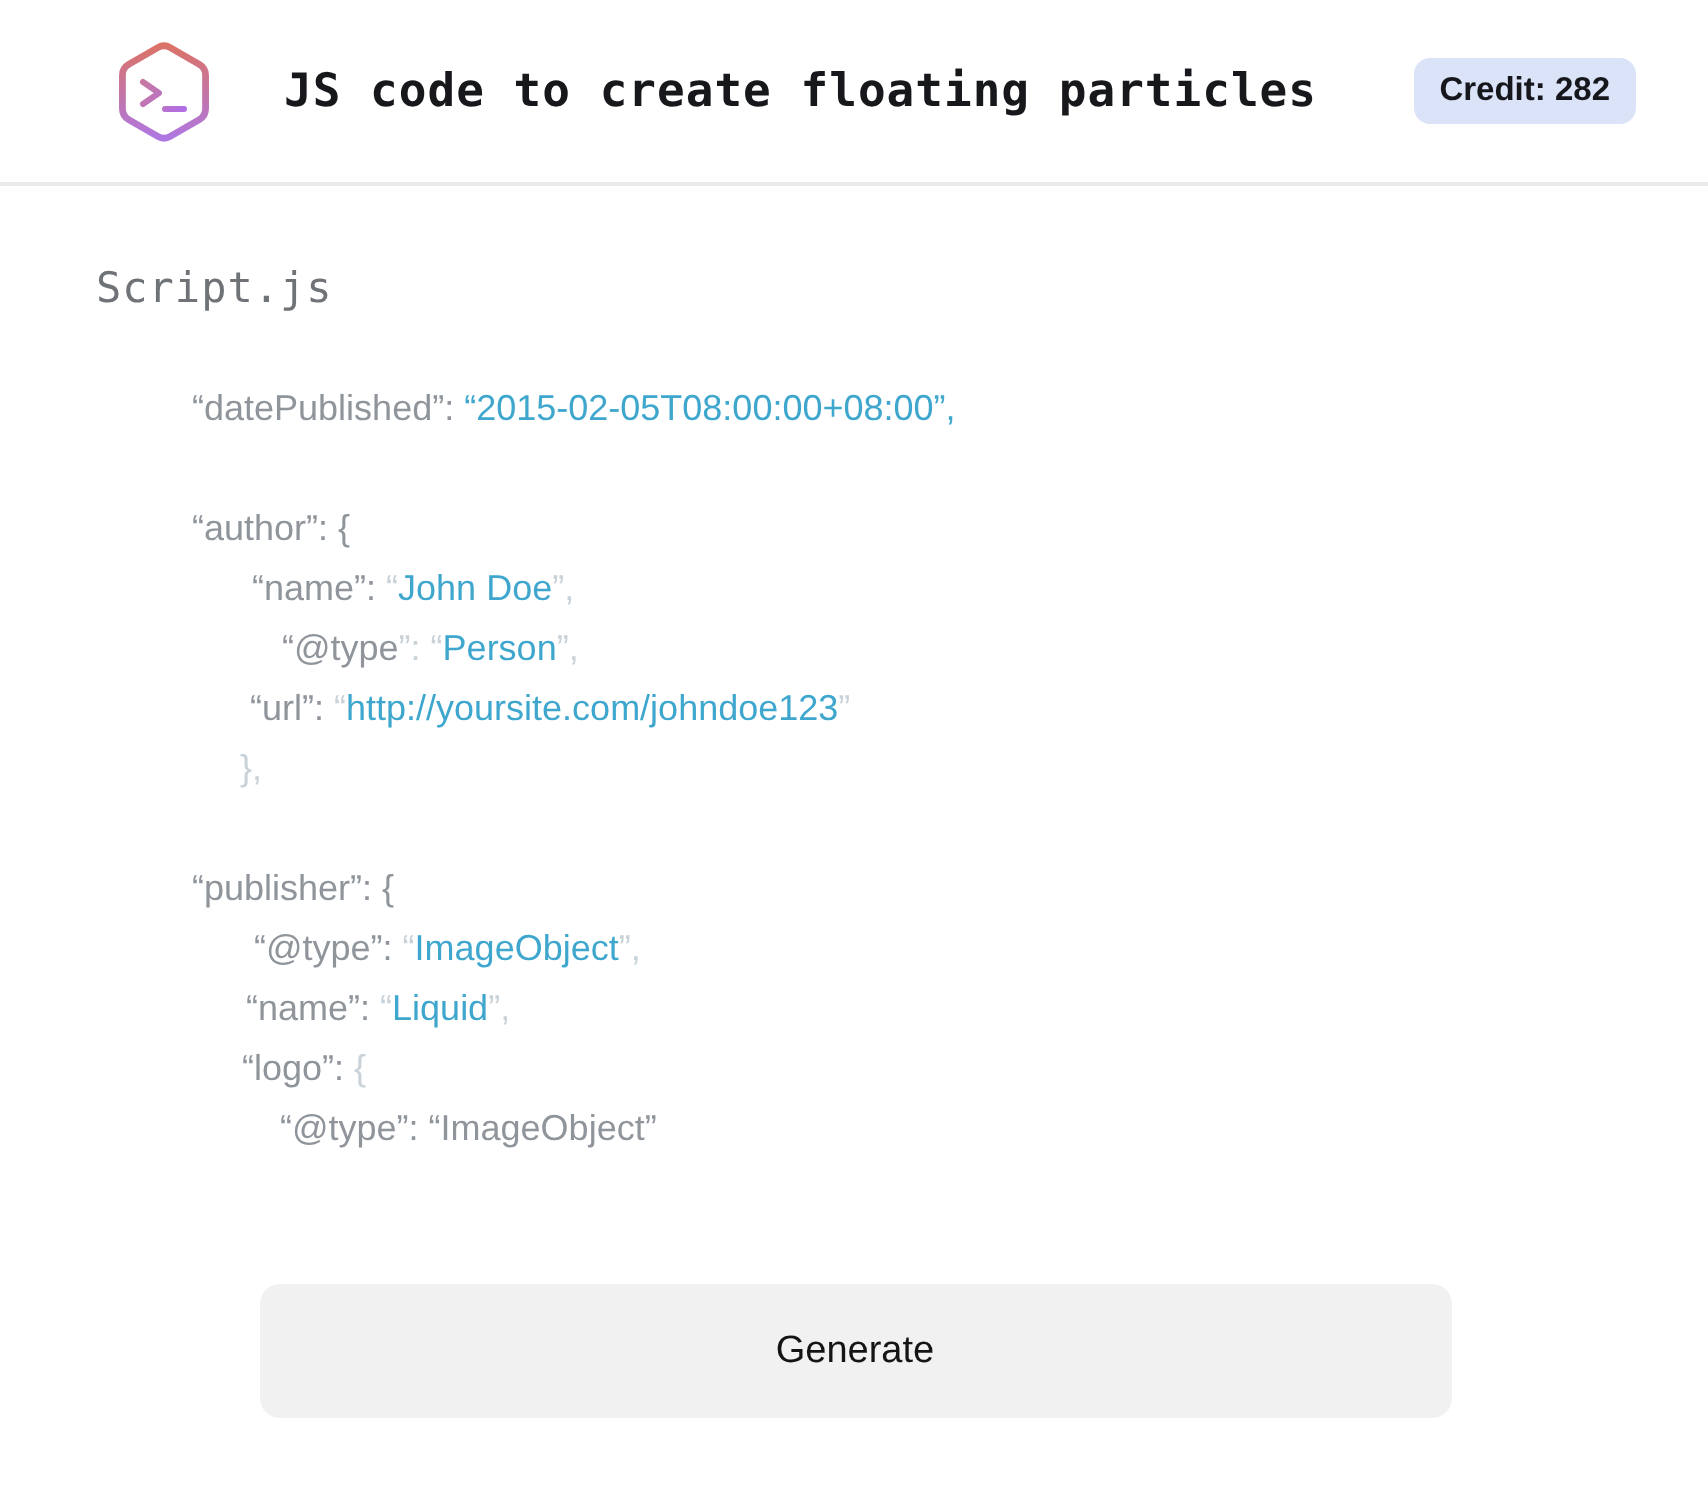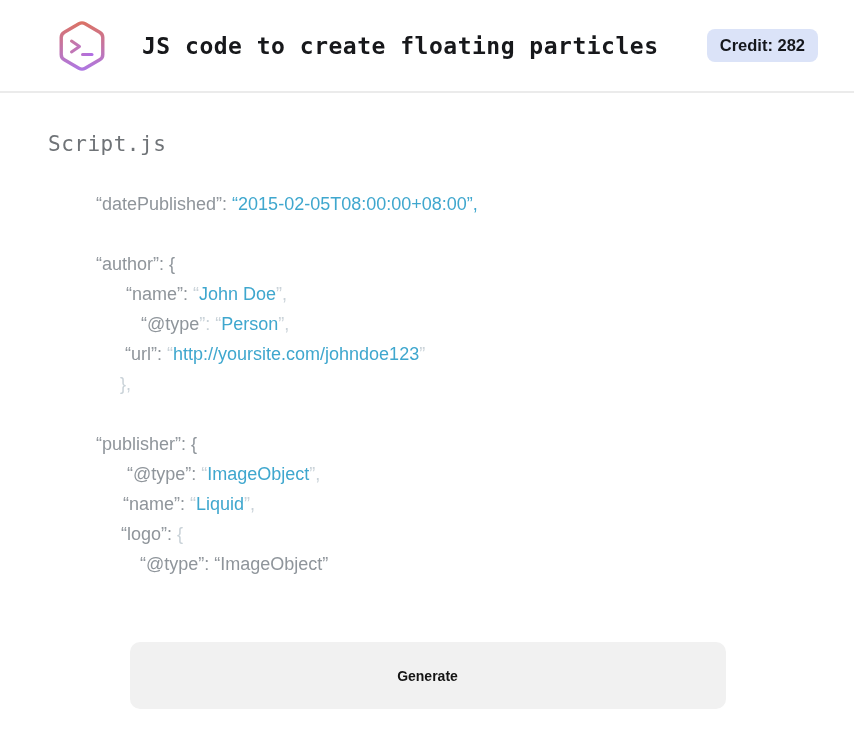--- a/index.html
+++ b/index.html
@@ -79,22 +79,22 @@
   .tok-value{color:var(--value);}
   .generate-button{
     display:block;
     width:596px;
     height:67px;
     margin:63px auto 0;
     background:var(--btn-bg);
     border:none;
     border-radius:10px;
     font-family:"Liberation Sans", sans-serif;
-    font-size:14px;
-    font-weight:700;
+    font-size:19px;
+    font-weight:400;
     color:var(--btn-text);
     cursor:pointer;
   }
 </style>
 </head>
 <body>
 
 <div class="header">
   <div class="logo">
     <svg width="56" height="56" viewBox="0 0 56 56" fill="none" xmlns="http://www.w3.org/2000/svg">

